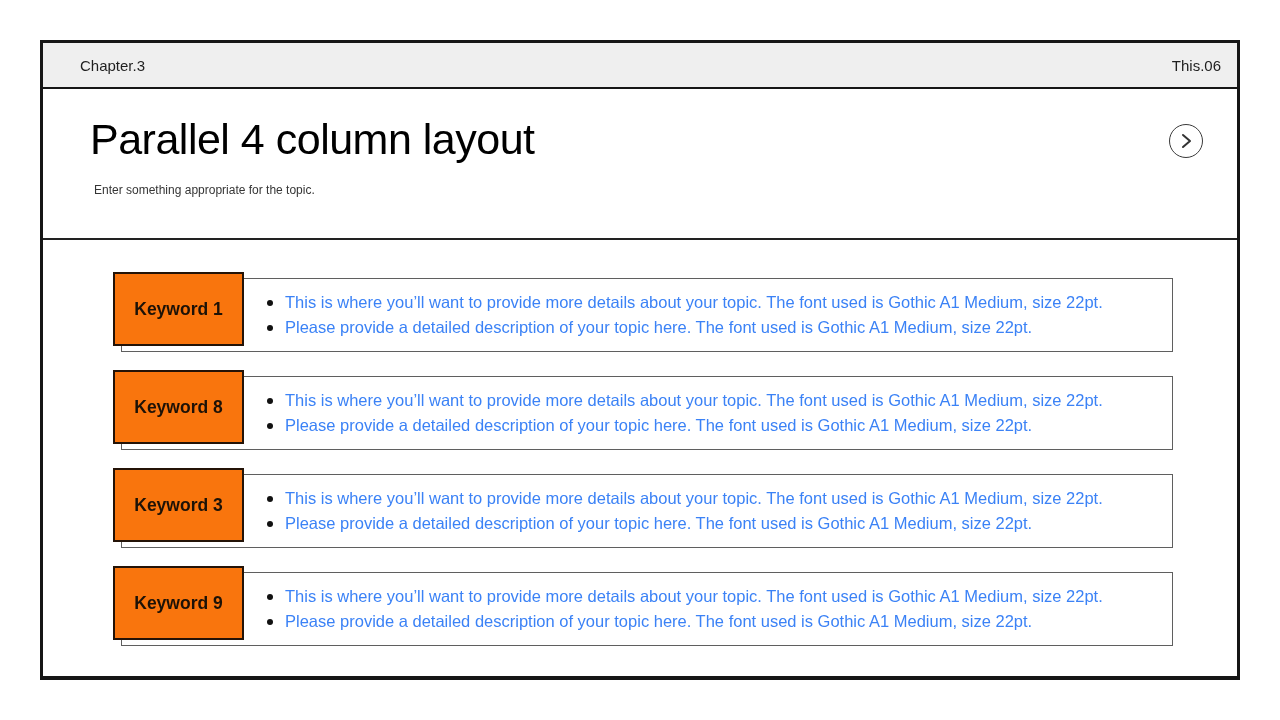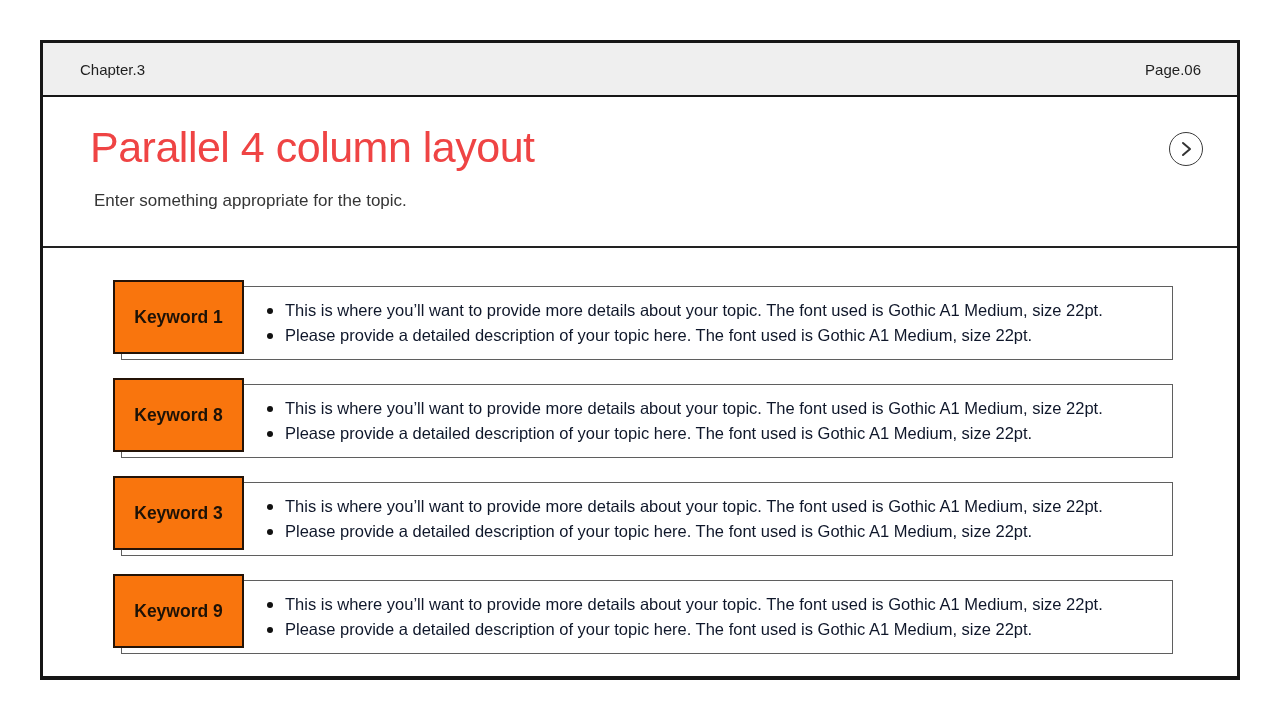--- a/index.html
+++ b/index.html
@@ -11,49 +11,49 @@
   }
   .slide-frame {
     position: absolute;
     left: 40px; top: 40px;
     width: 1200px; height: 640px;
     border: 3px solid #161616;
     border-bottom-width: 4px;
     background: #ffffff;
   }
   .header-bar {
-    height: 54px;
+    height: 46px;
     background: #efefef;
     border-bottom: 2px solid #161616;
     display: flex;
     align-items: center;
     justify-content: space-between;
-    padding: 0 36px 0 37px;
+    padding: 0 16px 0 37px;
     font-size: 15px;
     color: #1f1f1f;
   }
   .title-section {
     position: relative;
     height: 151px;
     border-bottom: 2px solid #222222;
     background: #ffffff;
   }
   .page-title {
     position: absolute;
     left: 47px; top: 27px;
     font-size: 43px;
     font-weight: 400;
     letter-spacing: -0.5px;
-    color: #ef4444;
+    color: #000000;
     line-height: 1.1;
   }
   .page-subtitle {
     position: absolute;
     left: 51px; top: 94px;
-    font-size: 17px;
+    font-size: 12px;
     color: #353535;
   }
   .next-button {
     position: absolute;
     left: 1126px; top: 35px;
     width: 34px; height: 34px;
     border: 1.5px solid #3a3a3a;
     border-radius: 50%;
     background: #ffffff;
     display: flex;
@@ -93,40 +93,40 @@
     position: absolute;
     left: 145px; top: 50%;
     transform: translateY(-50%);
     list-style: none;
   }
   .bullet-item {
     position: relative;
     padding-left: 18px;
     font-size: 16.5px;
     line-height: 25px;
-    color: #0f172a;
+    color: #3b82f6;
     white-space: nowrap;
   }
   .bullet-item::before {
     content: "";
     position: absolute;
     left: 0; top: 10px;
     width: 6px; height: 6px;
     border-radius: 50%;
     background: #111111;
   }
 </style>
 </head>
 <body>
 
 <div class="slide-frame">
 
   <div class="header-bar">
     <span>Chapter.3</span>
-    <span>Page.06</span>
+    <span>This.06</span>
   </div>
 
   <div class="title-section">
     <h1 class="page-title">Parallel 4 column layout</h1>
     <div class="page-subtitle">Enter something appropriate for the topic.</div>
     <button class="next-button">
       <span style="display:flex;">
         <svg width="14" height="16" viewBox="0 0 14 16">
           <polyline points="4,2 11,8 4,14" fill="none" stroke="#333333" stroke-width="2" stroke-linecap="round" stroke-linejoin="round"></polyline>
         </svg>

